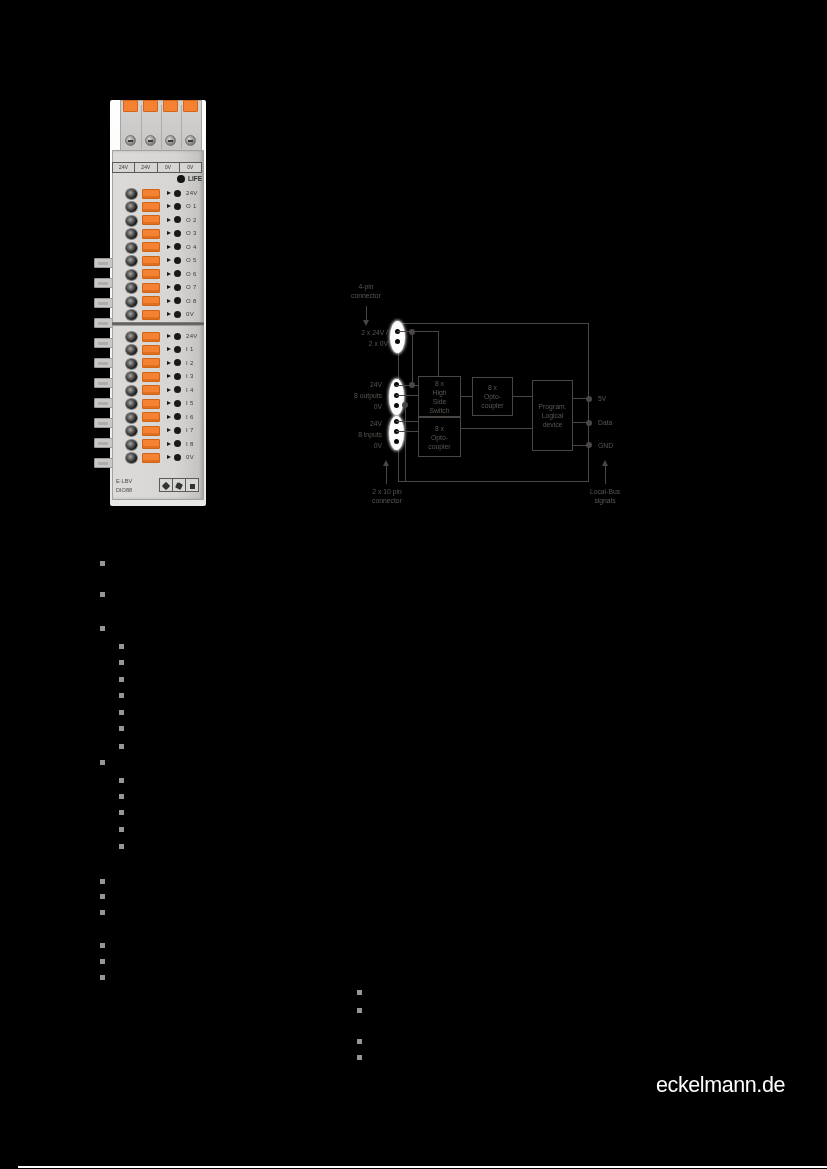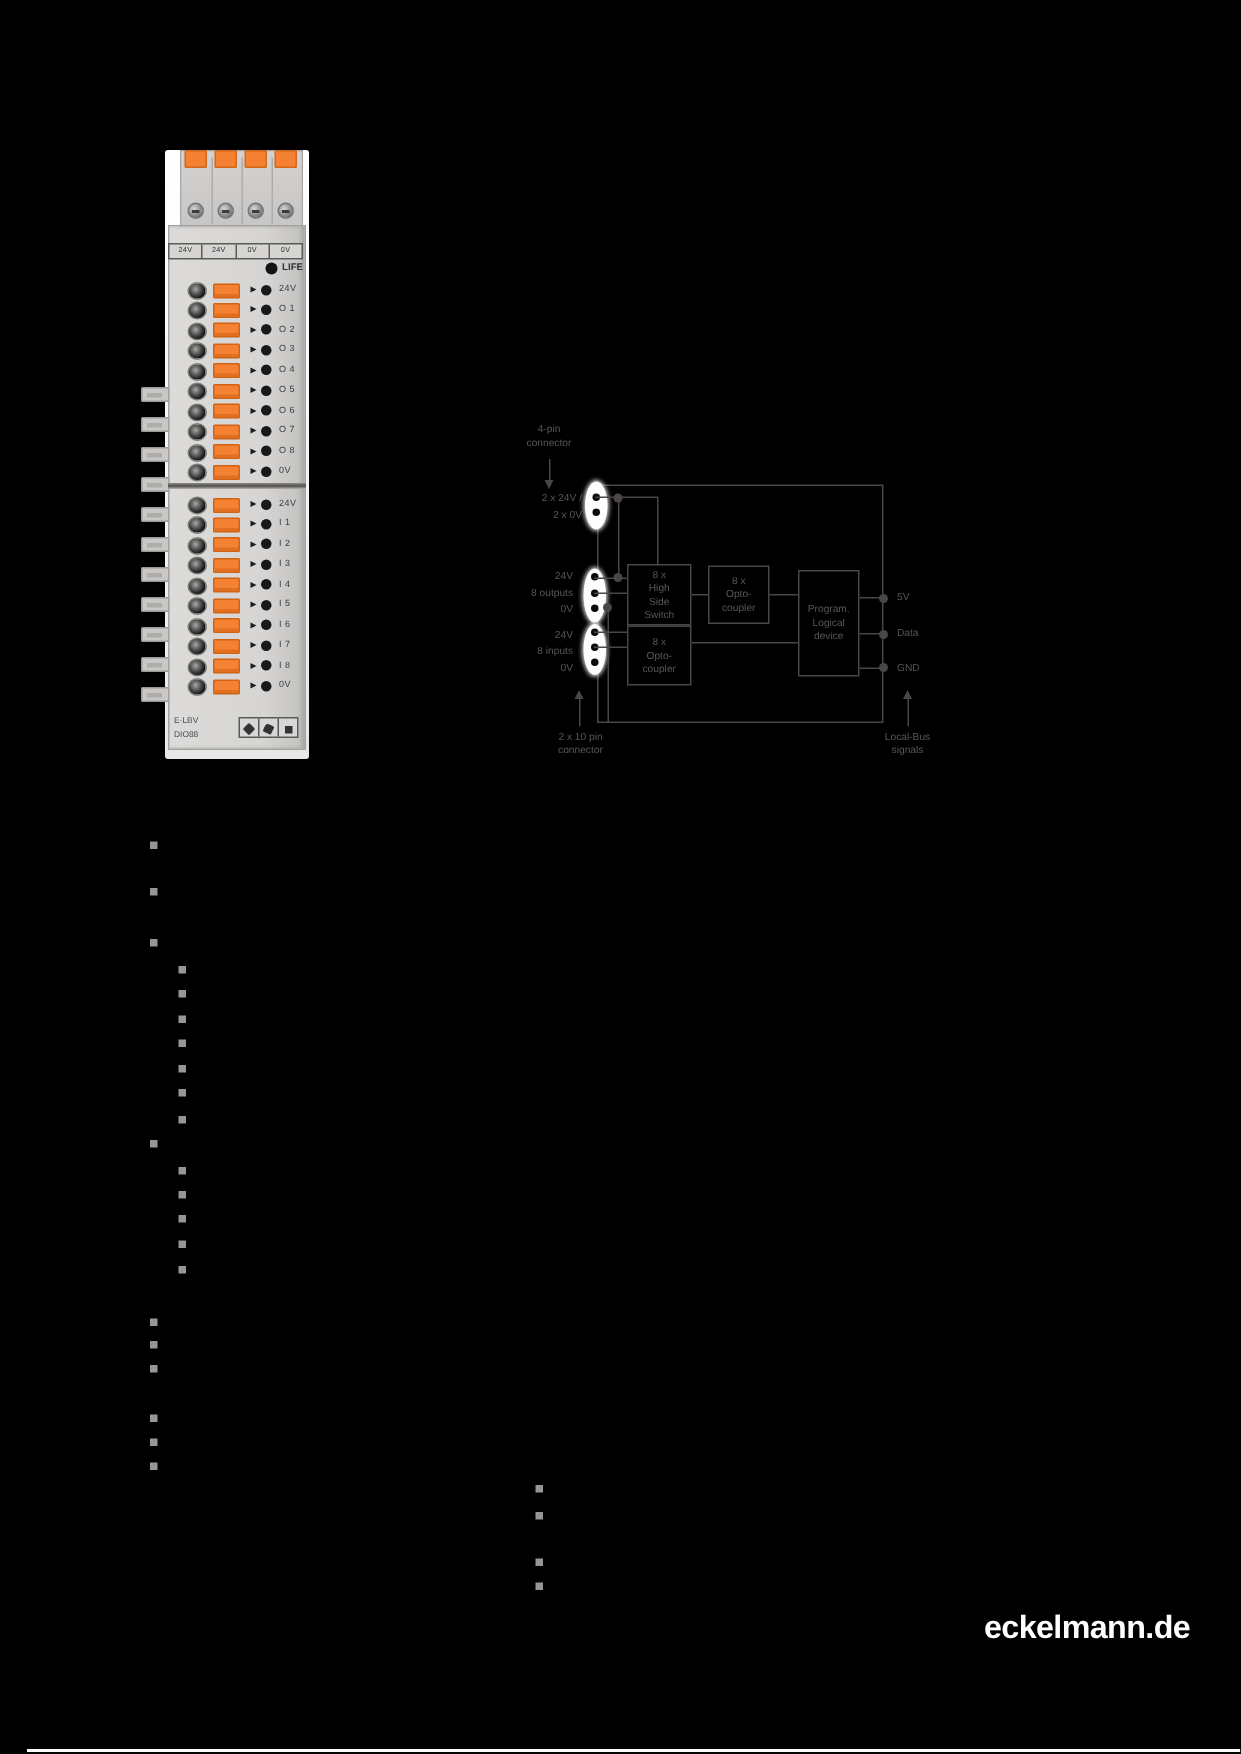--- a/index.html
+++ b/index.html
@@ -71,21 +71,21 @@
   .node-dot { position:absolute; width:6px; height:6px; border-radius:50%; background:#4a4644; }
   .arrow-head-down { position:absolute; width:0; height:0;
       border-left:3.5px solid transparent; border-right:3.5px solid transparent; border-top:6px solid #4a4644; }
   .arrow-head-up { position:absolute; width:0; height:0;
       border-left:3.5px solid transparent; border-right:3.5px solid transparent; border-bottom:6px solid #4a4644; }
 
   
   .bullet { position:absolute; width:4.5px; height:4.5px; background:#969696; }
 
   
-  .brand { position:absolute; left:656px; top:1073px; font-size:21.5px; font-weight:bold;
+  .brand { position:absolute; left:656px; top:1073px; font-size:21.5px; font-weight:normal;
            color:#ffffff; letter-spacing:-0.4px; }
   .bottom-rule { position:absolute; left:18px; top:1166px; width:809px; height:2px; background:#fafafa; }
 </style>
 </head>
 <body>
 
 <div class="page">
 
   <div class="photo">
     <div class="photo-bg"></div>

